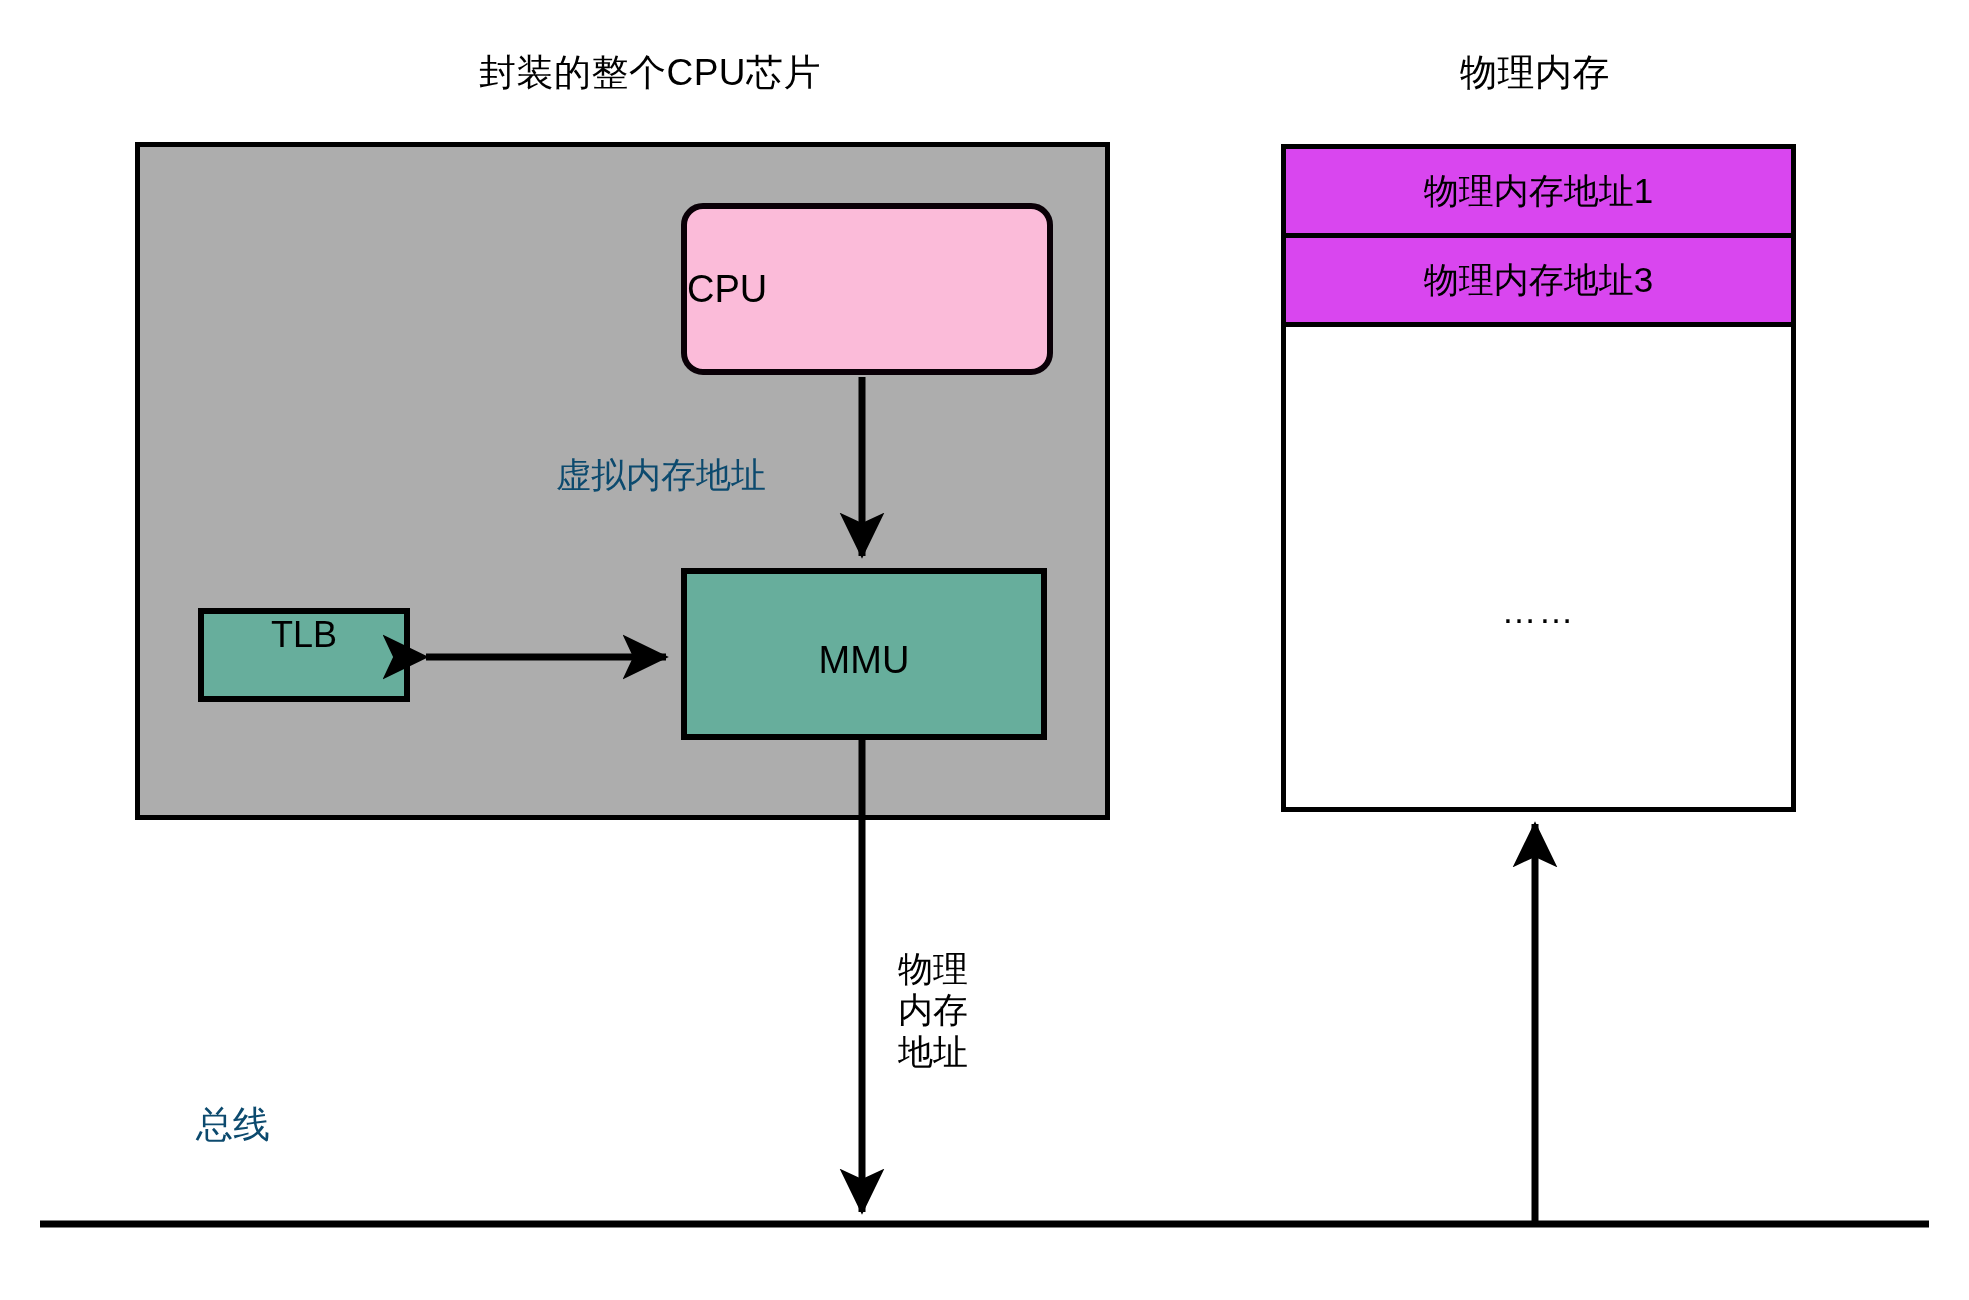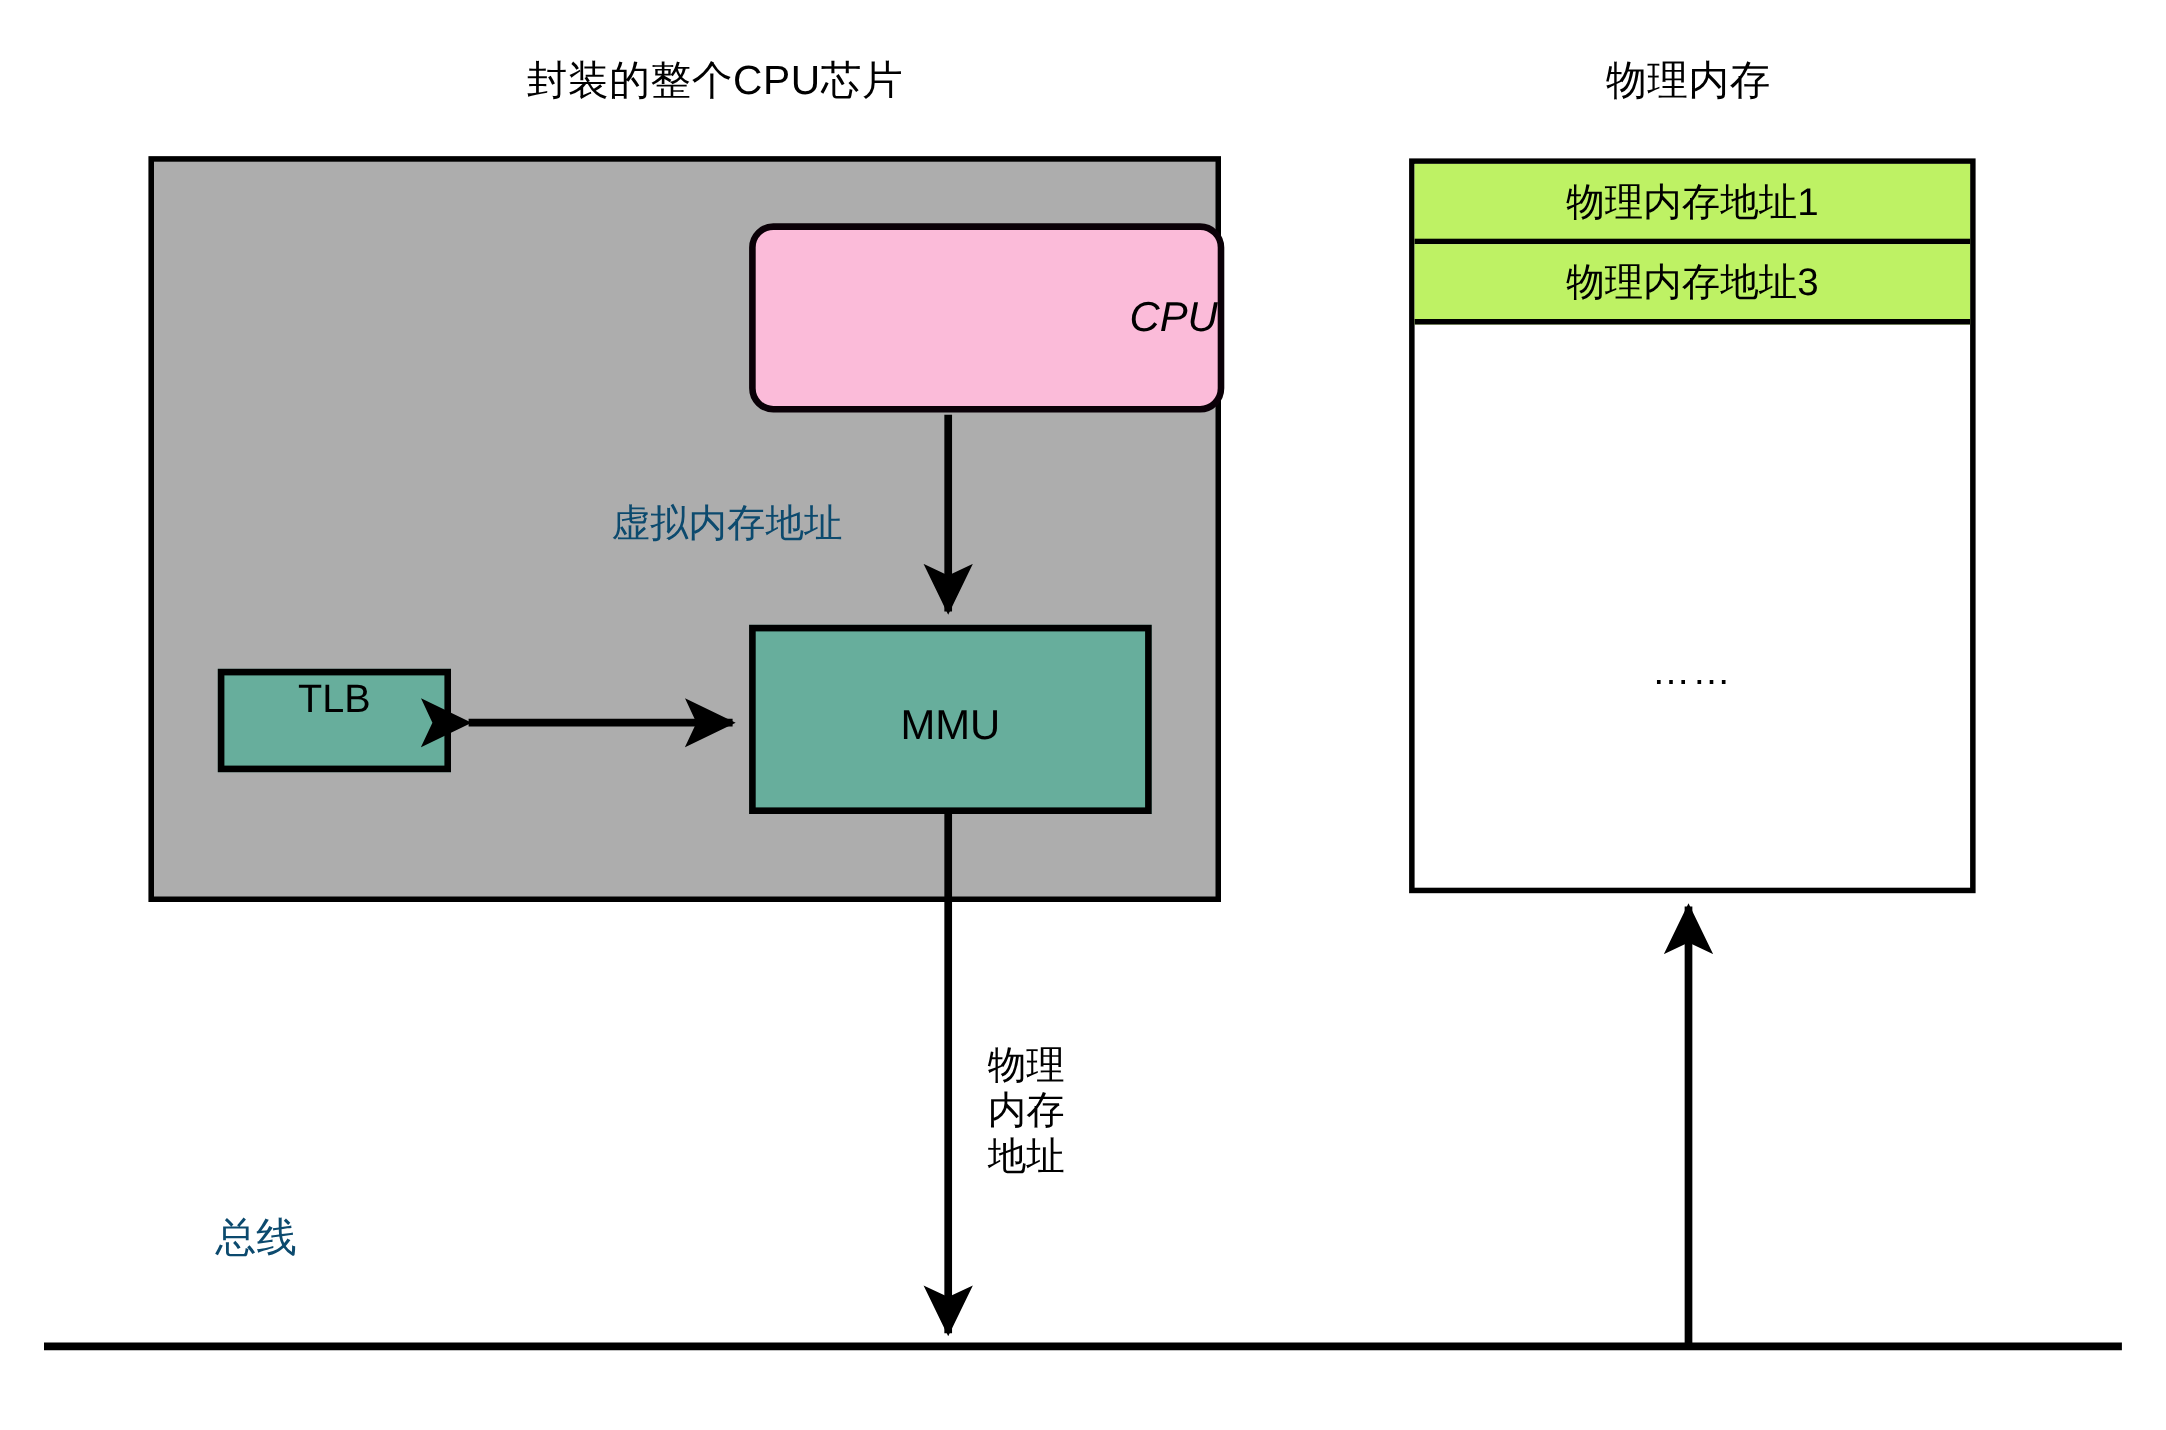--- a/index.html
+++ b/index.html
@@ -36,30 +36,29 @@
     background: #adadad;
     border: 5px solid #000000;
     box-sizing: content-box;
   }
 
   
   #cpu-box {
     position: absolute;
     left: 681px;
     top: 203px;
-    width: 432px;
+    width: 372px;
     height: 172px;
     background: #fbbbd9;
     border: 6px solid #0a0007;
     border-radius: 22px;
     box-sizing: border-box;
     display: flex;
     align-items: center;
-    justify-content: flex-end;
-    font-style: italic;
+    justify-content: flex-start;
   }
   #cpu-box .boxlabel { font-size: 38px; color: #000; }
 
   
   #mmu-box {
     position: absolute;
     left: 681px;
     top: 568px;
     width: 366px;
     height: 172px;
@@ -94,22 +93,22 @@
     left: 1281px;
     top: 144px;
     width: 515px;
     height: 668px;
     background: #ffffff;
     border: 5px solid #000000;
     box-sizing: border-box;
   }
   .mem-cell {
     position: relative;
-    height: 73px;
-    background: #bef264;
+    height: 89px;
+    background: #d946ef;
     border-bottom: 5px solid #000000;
     box-sizing: border-box;
     display: flex;
     align-items: center;
     justify-content: center;
     font-size: 35px;
     color: #000;
   }
   #mem-ellipsis {
     position: absolute;

